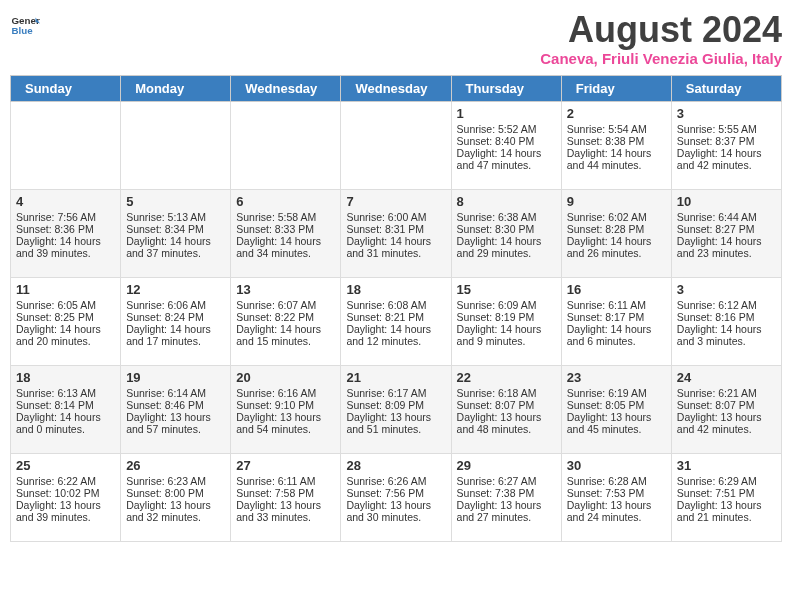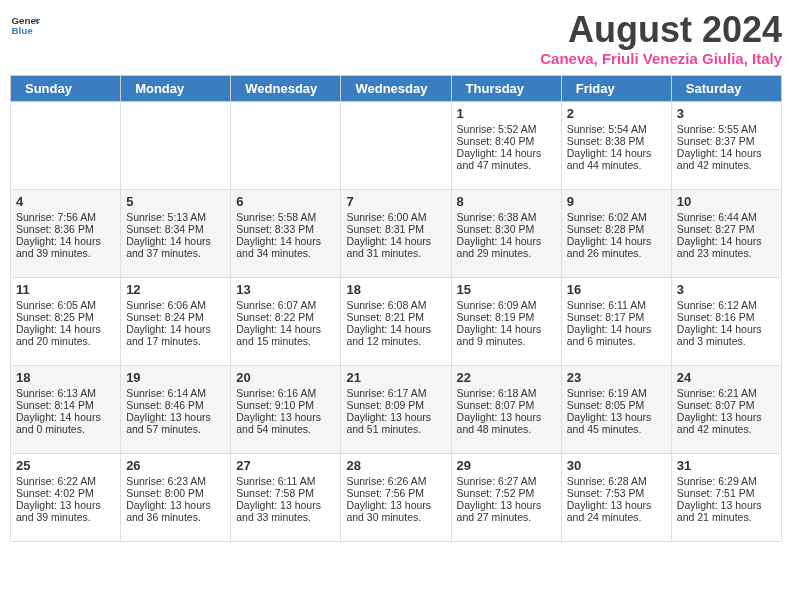--- a/index.html
+++ b/index.html
@@ -260,45 +260,45 @@
           <span class="day-num">24</span>
           <div>Sunrise: 6:21 AM</div>
           <div>Sunset: 8:07 PM</div>
           <div>Daylight: 13 hours and 42 minutes.</div>
         </td>
       </tr>
       <tr>
         <td>
           <span class="day-num">25</span>
           <div>Sunrise: 6:22 AM</div>
-          <div>Sunset: 4:02 PM</div>
+          <div>Sunset: 10:02 PM</div>
           <div>Daylight: 13 hours and 39 minutes.</div>
         </td>
         <td>
           <span class="day-num">26</span>
           <div>Sunrise: 6:23 AM</div>
           <div>Sunset: 8:00 PM</div>
-          <div>Daylight: 13 hours and 36 minutes.</div>
+          <div>Daylight: 13 hours and 32 minutes.</div>
         </td>
         <td>
           <span class="day-num">27</span>
           <div>Sunrise: 6:11 AM</div>
           <div>Sunset: 7:58 PM</div>
           <div>Daylight: 13 hours and 33 minutes.</div>
         </td>
         <td>
           <span class="day-num">28</span>
           <div>Sunrise: 6:26 AM</div>
           <div>Sunset: 7:56 PM</div>
           <div>Daylight: 13 hours and 30 minutes.</div>
         </td>
         <td>
           <span class="day-num">29</span>
           <div>Sunrise: 6:27 AM</div>
-          <div>Sunset: 7:52 PM</div>
+          <div>Sunset: 7:38 PM</div>
           <div>Daylight: 13 hours and 27 minutes.</div>
         </td>
         <td>
           <span class="day-num">30</span>
           <div>Sunrise: 6:28 AM</div>
           <div>Sunset: 7:53 PM</div>
           <div>Daylight: 13 hours and 24 minutes.</div>
         </td>
         <td>
           <span class="day-num">31</span>

